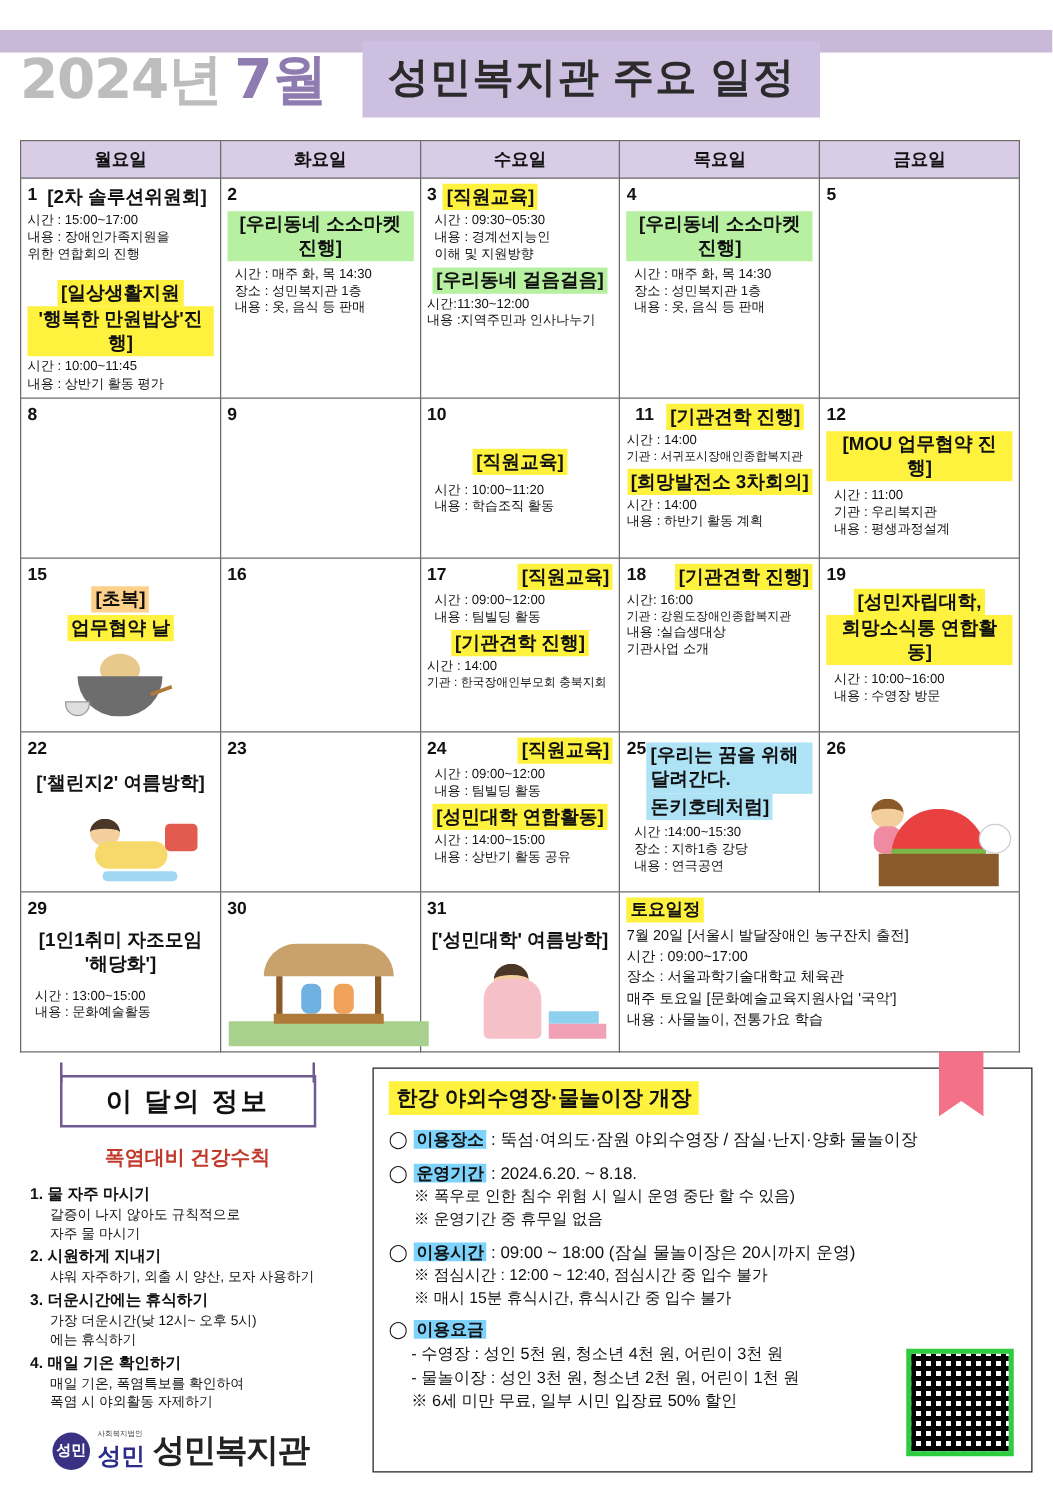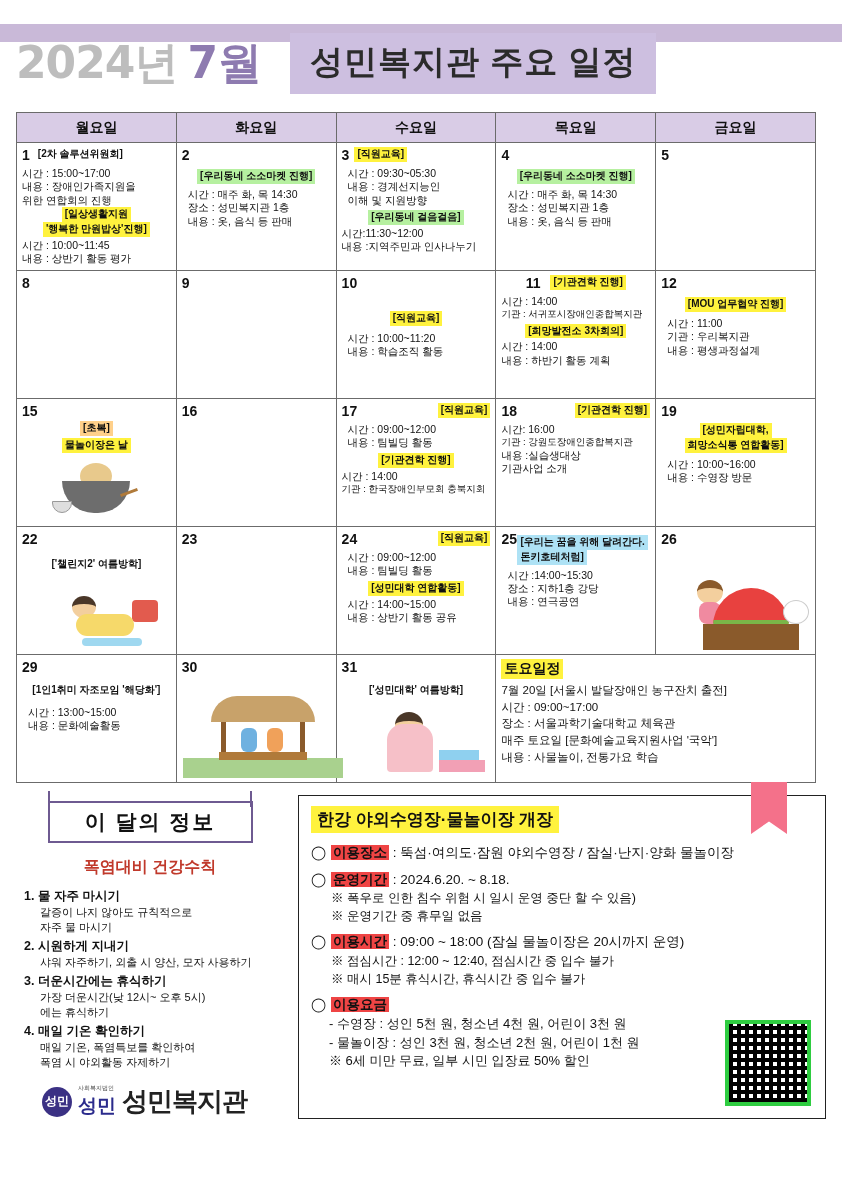--- a/index.html
+++ b/index.html
@@ -24,21 +24,21 @@
   .title-box { margin-left:28px; background:#cdbfe0; padding:7px 20px 9px 20px; }
   .title-box .t { font-size:33px; font-weight:bold; color:#2b2b2b; letter-spacing:1px; }
 
   
   table.cal { border-collapse:collapse; width:800px; margin-top:10px; table-layout:fixed; }
   table.cal th { background:#d9cce6; border:1px solid #6b6b6b; height:30px; font-size:14px; font-weight:bold; }
   table.cal td { border:1px solid #6b6b6b; vertical-align:top; height:128px; padding:4px 5px; font-size:10.5px; line-height:1.28; position:relative; }
   td.r1 { height:140px; }
   .daynum { font-size:14px; font-weight:bold; display:inline-block; vertical-align:top; }
   .cellhead { display:flex; align-items:flex-start; gap:5px; }
-  .tag { display:inline-block; padding:1px 3px; font-size:10px; font-weight:bold; }
+  .tag { display:inline-block; padding:1px 3px; font-size:15px; font-weight:bold; }
   .hl-yellow { background:#fff23e; }
   .hl-green { background:#b6f0a0; }
   .hl-blue { background:#aee2f5; }
   .hl-orange { background:#ffd08a; }
   .ctr { text-align:center; }
   .lines { margin-top:2px; }
   .lines div { white-space:nowrap; }
   .indent { padding-left:6px; }
 
   
@@ -57,21 +57,21 @@
   .logo-circle { width:30px; height:30px; border-radius:50%; background:#3b3184; color:#fff; font-size:12px; display:flex; align-items:center; justify-content:center; font-weight:bold; }
   .logo-text1 { font-size:19px; font-weight:bold; color:#2b2b8c; }
   .logo-sub { font-size:6px; color:#444; }
   .logo-text2 { font-size:26px; font-weight:bold; color:#222; letter-spacing:-1px; }
 
   .info-right { width:528px; border:1px solid #222; padding:10px 12px; position:relative; }
   .pool-title { background:#fff23e; display:inline-block; font-size:17px; font-weight:bold; padding:2px 6px; }
   ul.pool { list-style:none; margin:10px 0 0 0; padding:0; font-size:13.5px; }
   ul.pool > li { margin-bottom:7px; line-height:1.45; }
   .bullet { margin-right:5px; }
-  .mark { background:#ef4444; padding:0 2px; font-weight:bold; }
+  .mark { background:#7dd3fc; padding:0 2px; font-weight:bold; }
   .note { display:block; padding-left:20px; font-size:12.5px; }
   .subitem { display:block; padding-left:18px; font-size:13px; }
   .ribbon { position:absolute; right:38px; top:-14px; width:36px; height:52px; background:#f4718a; clip-path: polygon(0 0, 100% 0, 100% 100%, 50% 76%, 0 100%); }
   .qr { position:absolute; right:14px; bottom:12px; width:86px; height:86px; background:
      repeating-linear-gradient(0deg,#000 0 4px, #fff 4px 8px),
      repeating-linear-gradient(90deg,#000 0 4px, #fff 4px 8px);
      background-blend-mode:multiply; border:4px solid #2ecc40; }
   .samgye { display:block; margin:4px auto 0 auto; width:88px; height:64px; position:relative; }
   .bowl { position:absolute; left:10px; top:24px; width:68px; height:32px; background:#6d6d6d; border-radius:0 0 34px 34px; }
   .chick { position:absolute; left:28px; top:6px; width:32px; height:26px; background:#e8c98c; border-radius:50%; }
@@ -137,21 +137,21 @@
         <td class="r1">
           <div class="cellhead">
               <span class="daynum">1</span>
             <span class="tag">[2차 솔루션위원회]</span>
             </div>
           <div class="lines">
             <div>시간 : 15:00~17:00</div>
             <div>내용 : 장애인가족지원을</div>
             <div>    위한 연합회의 진행</div>
           </div>
-          <div class="ctr" style="margin-top:0;"><span class="tag hl-yellow">[일상생활지원</span></div>
+          <div class="ctr" style="margin-top:13px;"><span class="tag hl-yellow">[일상생활지원</span></div>
           <div class="ctr"><span class="tag hl-yellow">'행복한 만원밥상'진행]</span></div>
           <div class="lines">
             <div>시간 : 10:00~11:45</div>
             <div>내용 : 상반기 활동 평가</div>
           </div>
         </td>
         <td class="r1">
           <div class="daynum">2</div>
           <div class="ctr" style="margin-top:4px;"><span class="tag hl-green">[우리동네 소소마켓 진행]</span></div>
           <div class="lines indent" style="margin-top:4px;">
@@ -228,21 +228,21 @@
             <div>기관 : 우리복지관</div>
             <div>내용 : 평생과정설계</div>
           </div>
         </td>
       </tr>
 
       <tr>
         <td>
           <div class="daynum">15</div>
           <div class="ctr"><span class="tag hl-orange">[초복]</span></div>
-          <div class="ctr" style="margin-top:2px;"><span class="tag hl-yellow">물놀이장은 날</span></div>
+          <div class="ctr" style="margin-top:2px;"><span class="tag hl-yellow">업무협약 날</span></div>
           <div class="samgye">
             <div class="chick"></div>
               <div class="bowl"></div>
               <div class="bowl-small"></div>
               <div class="chop"></div>
           </div>
         </td>
         <td>
           <div class="daynum">16</div>
         </td>

